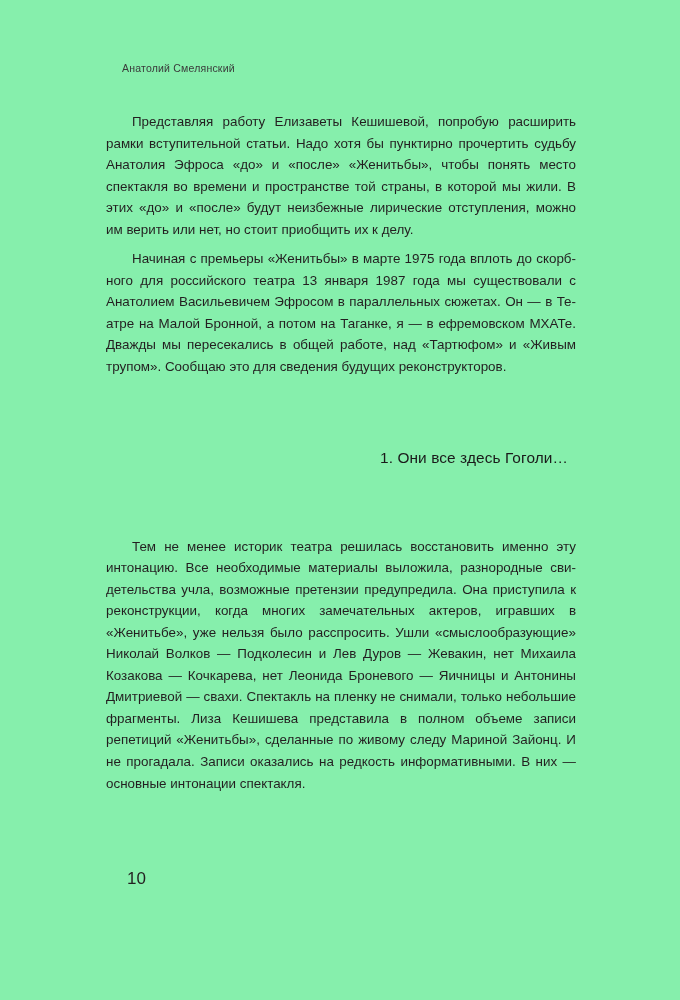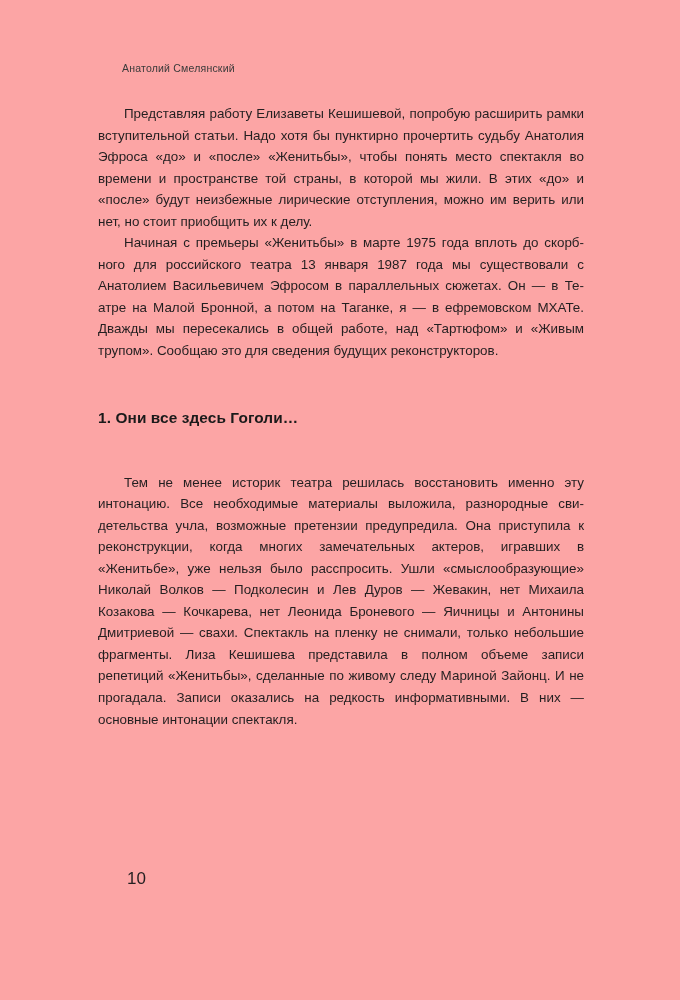--- a/index.html
+++ b/index.html
@@ -14,21 +14,21 @@
     position: relative;
     overflow: hidden;
     font-family: "Liberation Sans", "DejaVu Sans", sans-serif;
     color: #231f20;
     -webkit-font-smoothing: antialiased;
   }
 
   .page {
     position: absolute;
     inset: 0;
-    background: #fca5a5;
+    background: #86efac;
     padding-left: 6px;
   }
 
   
   .running-head {
     position: absolute;
     left: 122px;
     top: 62px;
     font-size: 10.5px;
     letter-spacing: 0.2px;
@@ -38,42 +38,42 @@
 
   
   .text-column {
     position: absolute;
     left: 98px;
     top: 103px;
     width: 486px;
   }
 
   p.para {
-    margin: 0;
+    margin: 8px;
     font-size: 13.4px;
     line-height: 21.55px;
     text-align: justify;
     text-justify: inter-word;
     color: #231f20;
     hyphens: manual;
     word-spacing: 0px;
   }
   p.para.indent {
     text-indent: 26px;
   }
   p.para.noindent {
     text-indent: 0;
   }
 
   
   .section-heading {
-    margin: 0;
+    margin: 16px;
     font-size: 15.4px;
-    font-weight: bold;
-    text-align: left;
+    font-weight: normal;
+    text-align: right;
     color: #1a1a1a;
     letter-spacing: 0.1px;
   }
   .gap-before-heading { height: 47px; }
   .gap-after-heading  { height: 45px; }
 
   
   .folio {
     position: absolute;
     left: 127px;

